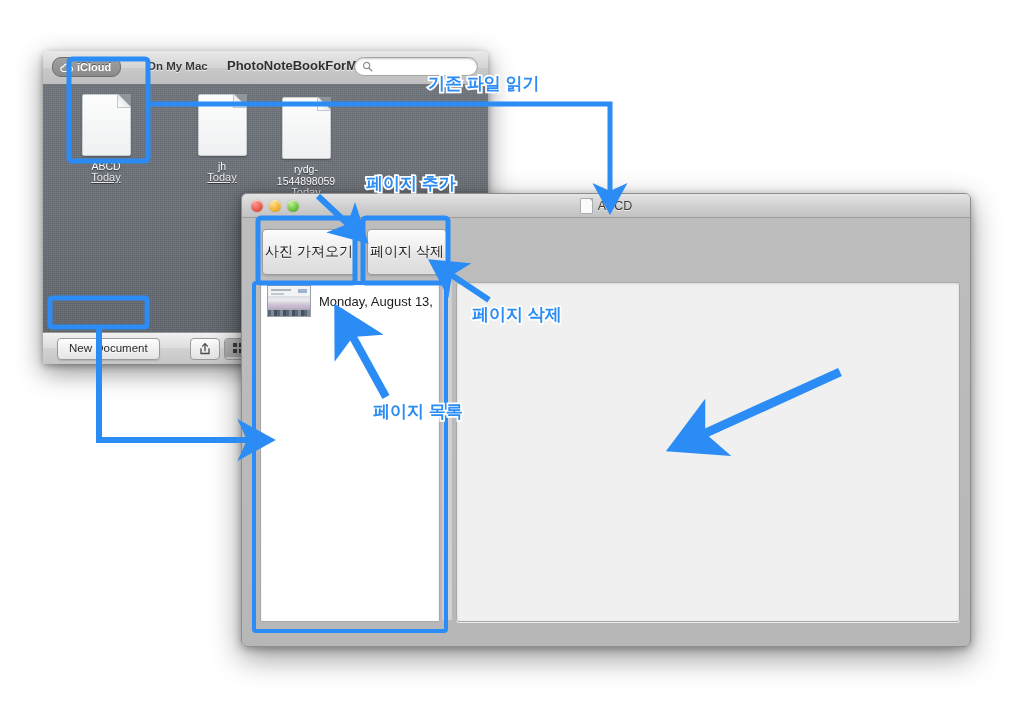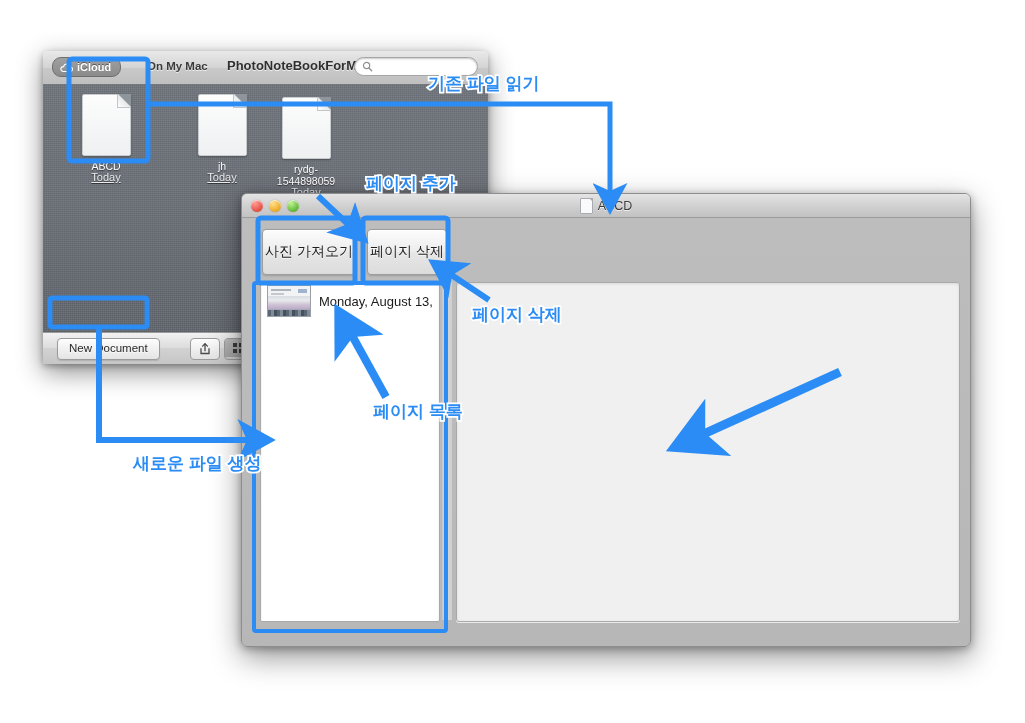--- a/index.html
+++ b/index.html
@@ -382,18 +382,15 @@
     </div>
     <div class="anno-label" style="left:322px;top:172px;margin-left:44px;">
       <span>페이지 추가</span>
     </div>
     <div class="anno-label" style="left:472px;top:303px;">
       <span>페이지 삭제</span>
     </div>
     <div class="anno-label" style="left:333px;top:400px;margin-left:40px;">
       <span>페이지 목록</span>
     </div>
-    <div class="anno-label" style="left:133px;top:452px;">
-      <span>새로운 파일 생성</span>
-    </div>
   </div>
 
 </div>
 
 </body></html>

